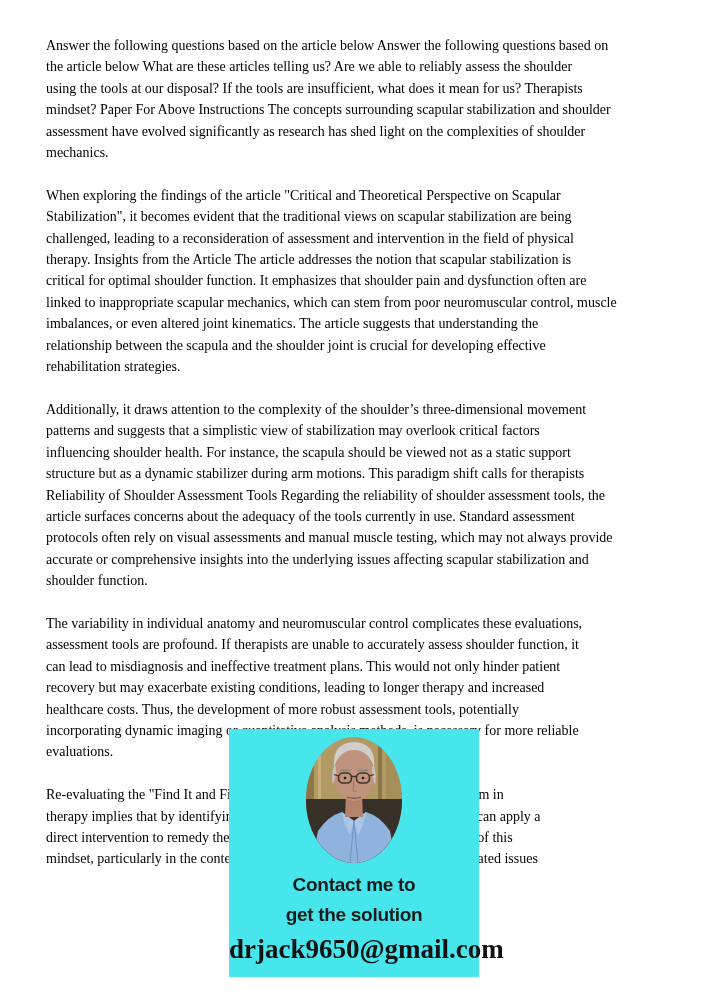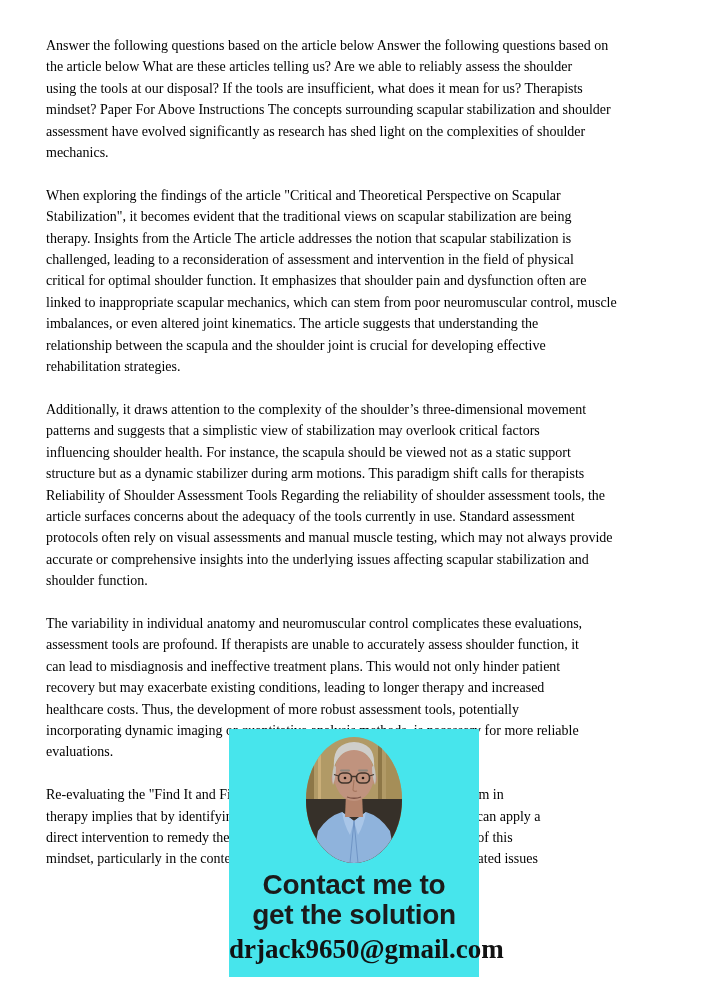--- a/index.html
+++ b/index.html
@@ -41,21 +41,21 @@
   }
   .photo svg { display: block; }
   .contact-heading {
     position: absolute;
     top: 141px;
     left: 0;
     right: 0;
     text-align: center;
     font-family: "Liberation Sans", sans-serif;
     font-weight: bold;
-    font-size: 28px;
+    font-size: 19px;
     line-height: 30px;
     letter-spacing: -0.3px;
     color: #1b1b1b;
   }
   .contact-email {
     position: absolute;
     top: 205px;
     left: 0;
     right: 0;
     text-align: center;
@@ -75,22 +75,22 @@
         <div class="line">Answer the following questions based on the article below Answer the following questions based on</div>
         <div class="line">the article below What are these articles telling us? Are we able to reliably assess the shoulder</div>
         <div class="line">using the tools at our disposal? If the tools are insufficient, what does it mean for us? Therapists</div>
         <div class="line">mindset? Paper For Above Instructions The concepts surrounding scapular stabilization and shoulder</div>
         <div class="line">assessment have evolved significantly as research has shed light on the complexities of shoulder</div>
         <div class="line">mechanics.</div>
       </div>
     <div class="para">
         <div class="line">When exploring the findings of the article "Critical and Theoretical Perspective on Scapular</div>
         <div class="line">Stabilization", it becomes evident that the traditional views on scapular stabilization are being</div>
+        <div class="line">challenged, leading to a reconsideration of assessment and intervention in the field of physical</div>
         <div class="line">therapy. Insights from the Article The article addresses the notion that scapular stabilization is</div>
-        <div class="line">challenged, leading to a reconsideration of assessment and intervention in the field of physical</div>
         <div class="line">critical for optimal shoulder function. It emphasizes that shoulder pain and dysfunction often are</div>
         <div class="line">linked to inappropriate scapular mechanics, which can stem from poor neuromuscular control, muscle</div>
         <div class="line">imbalances, or even altered joint kinematics. The article suggests that understanding the</div>
         <div class="line">relationship between the scapula and the shoulder joint is crucial for developing effective</div>
         <div class="line">rehabilitation strategies.</div>
       </div>
     <div class="para">
         <div class="line">Additionally, it draws attention to the complexity of the shoulder’s three-dimensional movement</div>
         <div class="line">patterns and suggests that a simplistic view of stabilization may overlook critical factors</div>
         <div class="line">influencing shoulder health. For instance, the scapula should be viewed not as a static support</div>

